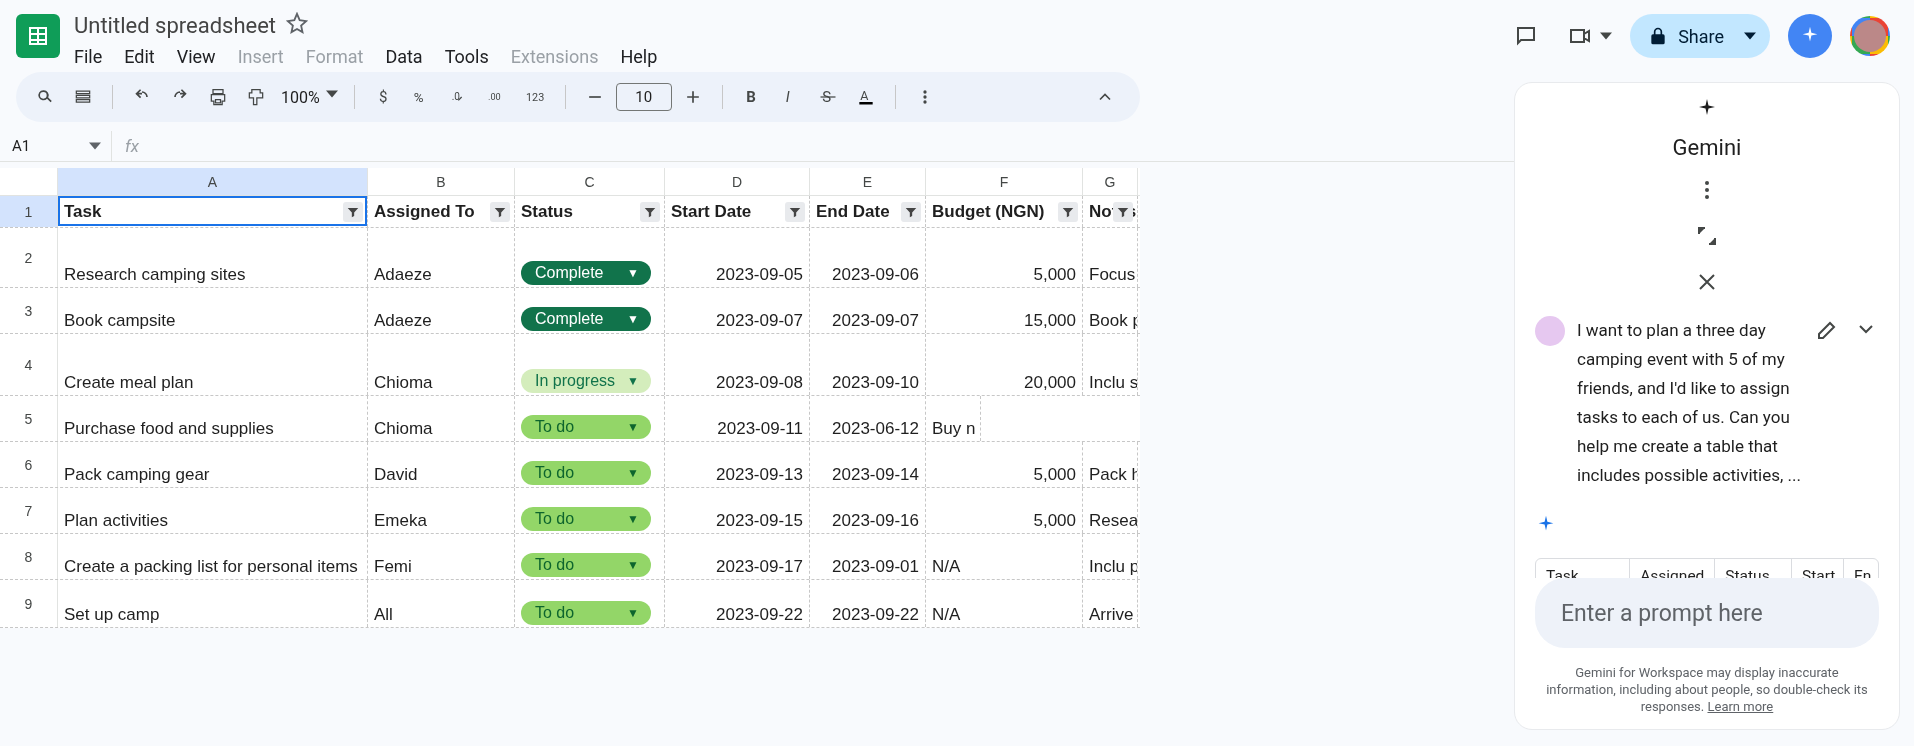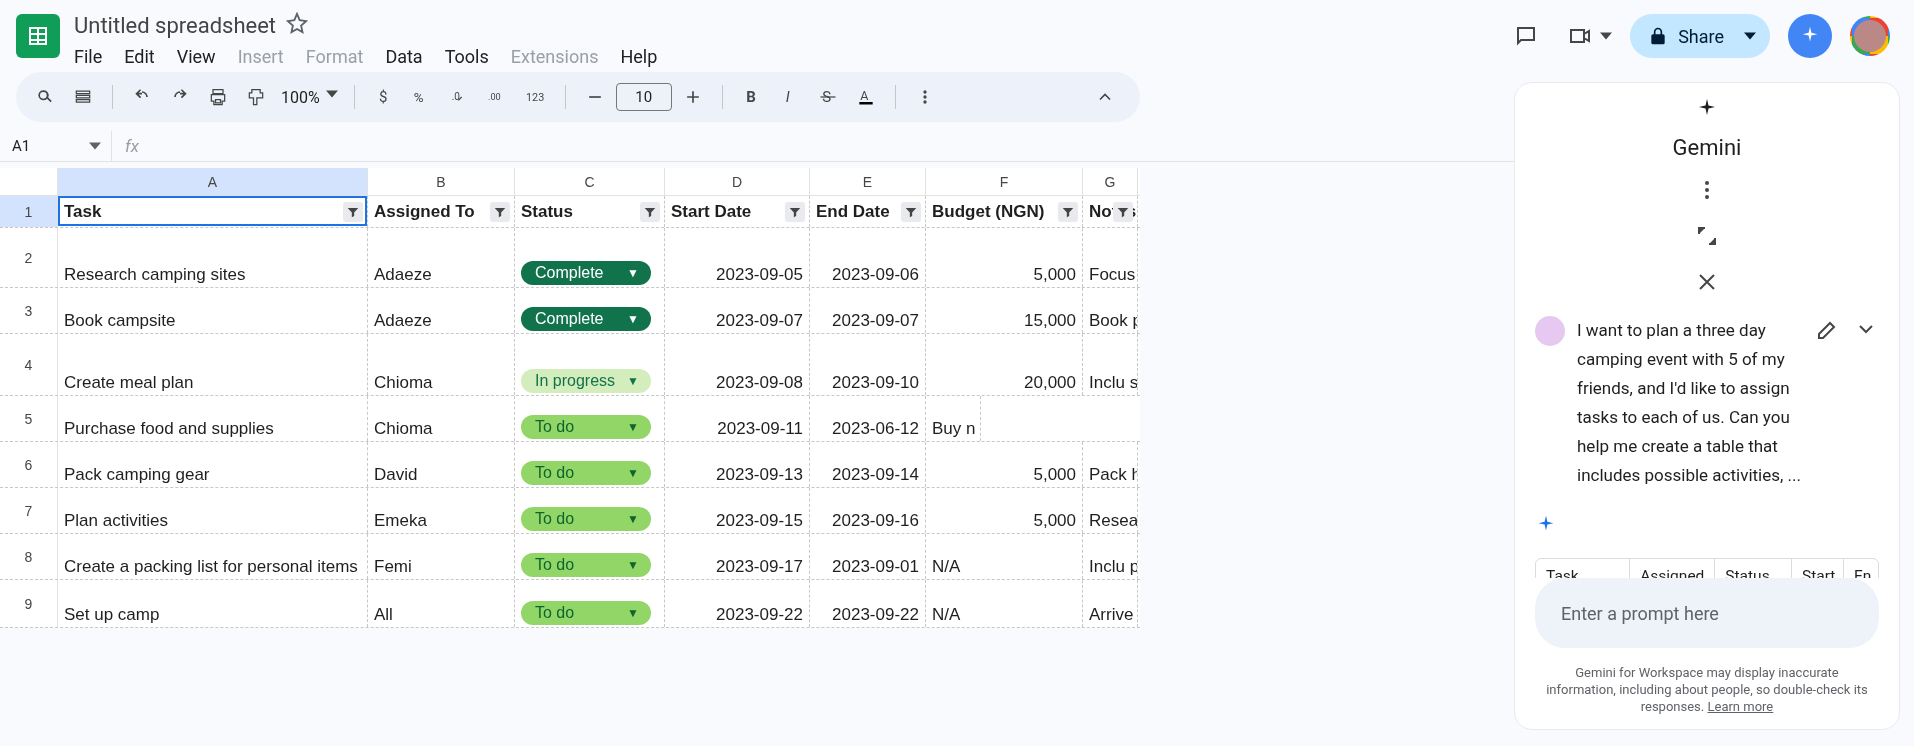--- a/index.html
+++ b/index.html
@@ -243,21 +243,21 @@
   .panel-input-wrap {
     padding: 0 20px 8px 20px;
   }
   .panel-input {
     background:#eef2f9;
     border-radius: 30px;
     height: 70px;
     display:flex; align-items:center;
     padding: 0 26px;
     color:#5f6368;
-    font-size:18px;
+    font-size:23px;
   }
   .panel-disclaimer {
     font-size:13px; color:#5f6368; text-align:center;
     padding: 8px 30px 14px 30px;
     line-height:17px;
   }
   .panel-disclaimer .learn { text-decoration: underline; }
   .caret-down { width: 12px; height: 12px; }
   .formula-input { flex:1; padding-left:6px; }
   .expand-collapse { margin-left: auto;}

